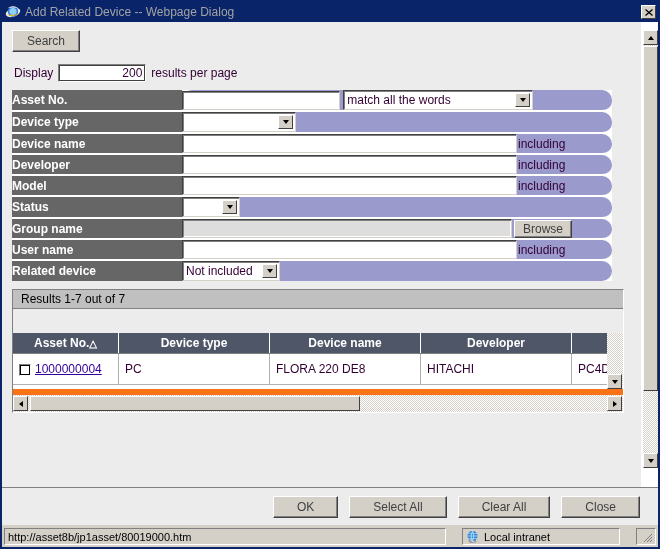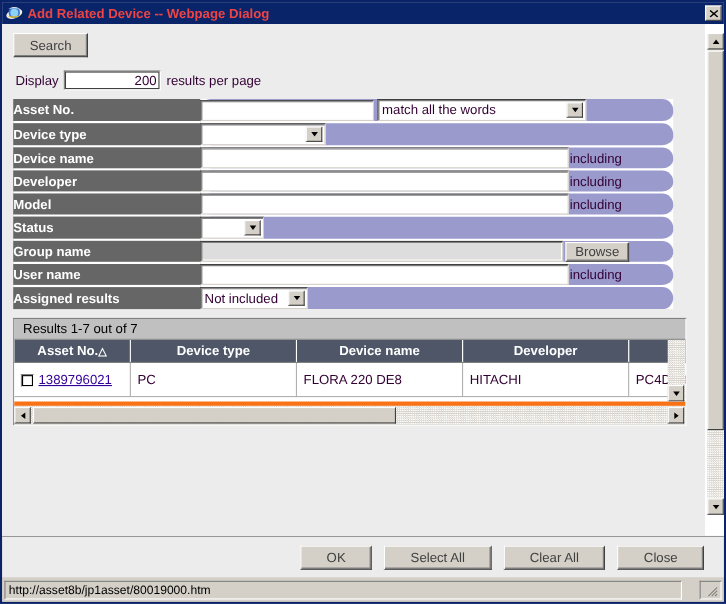--- a/index.html
+++ b/index.html
@@ -29,23 +29,23 @@
     flex: 0 0 auto;
   }
   .ie-icon {
     width: 16px; height: 16px;
     position: relative;
     flex: 0 0 auto;
     margin-right: 4px;
   }
   .ie-icon svg { display:block; }
   .title-text {
-    color: #ef4444;
-    font-size: 12px;
-    font-weight: bold;
+    color: #a3a3a3;
+    font-size: 12px;
+    font-weight: normal;
     letter-spacing: 0px;
     flex: 1 1 auto;
     white-space: nowrap;
     overflow: hidden;
   }
   .close-btn {
     width: 15px; height: 14px;
     background: #d4d0c8;
     border-top: 1px solid #ffffff;
     border-left: 1px solid #ffffff;
@@ -271,21 +271,22 @@
     font-size: 12px;
     color: #000;
     padding: 2px 0 2px 8px;
     border-bottom: 1px solid #808080;
   }
   .res-scroll {
     position: relative;
     background: #ffffff;
     height: 56px;
     overflow: hidden;
-    border-bottom: 4px solid #f97316;
+    border-bottom: 6px solid #f97316;
+    margin-top: 24px;
   }
   .res-table {
     border-collapse: collapse;
     font-size: 12px;
     table-layout: fixed;
     width: 700px;
   }
   .res-table th {
     background: #4e5668;
     color: #ffffff;
@@ -502,21 +503,21 @@
               <input class="txt readonly" style="width: 330px;" readonly="" value=""><button class="btn browse-btn">Browse</button>
             </td>
           </tr>
           <tr>
             <td class="lab">User name</td>
             <td class="fld">
               <input class="txt" style="width: 335px;" value=""><span class="inc">including</span>
             </td>
           </tr>
           <tr>
-            <td class="lab" style="border-bottom:none">Assigned results</td>
+            <td class="lab" style="border-bottom:none">Related device</td>
             <td class="fld" style="border-bottom:none">
               <span class="sel" style="width:98px">
                 <span class="selval">Not included</span>
                 <span class="selarrow">
                       <span class="arrow-d"></span>
                     </span>
               </span>
             </td>
           </tr>
         </tbody>
@@ -532,21 +533,21 @@
                 <th style="width:105px">
                   <span>Asset No.</span><span class="sort-tri">△</span>
                 </th>
                 <th style="width:150px">Device type</th>
                 <th style="width:150px">Device name</th>
                 <th style="width:150px">Developer</th>
                 <th style="width:145px">Model</th>
               </tr>
               <tr>
                 <td>
-                  <span class="cb"></span><span class="link">1389796021</span>
+                  <span class="cb"></span><span class="link">1000000004</span>
                 </td>
                 <td>PC</td>
                 <td>FLORA 220 DE8</td>
                 <td>HITACHI</td>
                 <td>PC4DE8-</td>
               </tr>
             </tbody>
               </table>
             <div class="res-vscroll">
               <div class="sb-btn sb-down">
@@ -582,20 +583,32 @@
 
   <div class="btnbar">
     <button class="btn">OK</button>
     <button class="btn">Select All</button>
     <button class="btn">Clear All</button>
     <button class="btn">Close</button>
   </div>
 
   <div class="statusbar">
     <div class="st-panel st-url">http://asset8b/jp1asset/80019000.htm</div>
+    <div class="st-panel st-zone">
+      <span class="globe-icon">
+        <svg width="14" height="14" viewBox="0 0 14 14">
+          <ellipse cx="6.5" cy="11" rx="4" ry="2" fill="#9aa0a6"></ellipse>
+          <circle cx="6.5" cy="6" r="5" fill="#2e86d4"></circle>
+          <path d="M1.6 6 h9.8 M6.5 1 q3 5 0 10 M6.5 1 q-3 5 0 10" stroke="#bfe4ff" stroke-width="0.8" fill="none"></path>
+          <path d="M2 3.5 h9 M2 8.5 h9" stroke="#bfe4ff" stroke-width="0.6" fill="none"></path>
+          <path d="M5 9 l4 3 l-1.5 0.6 l-4 -3 z" fill="#cfd4d9"></path>
+        </svg>
+      </span>
+      <span>Local intranet</span>
+    </div>
     <div class="st-panel st-grip">
       <svg class="grip-lines" viewBox="0 0 12 12">
         <path d="M11 3 L3 11 M11 6 L6 11 M11 9 L9 11" stroke="#808080" stroke-width="1"></path>
       </svg>
     </div>
   </div>
 
 </div>
 
 </body></html>

